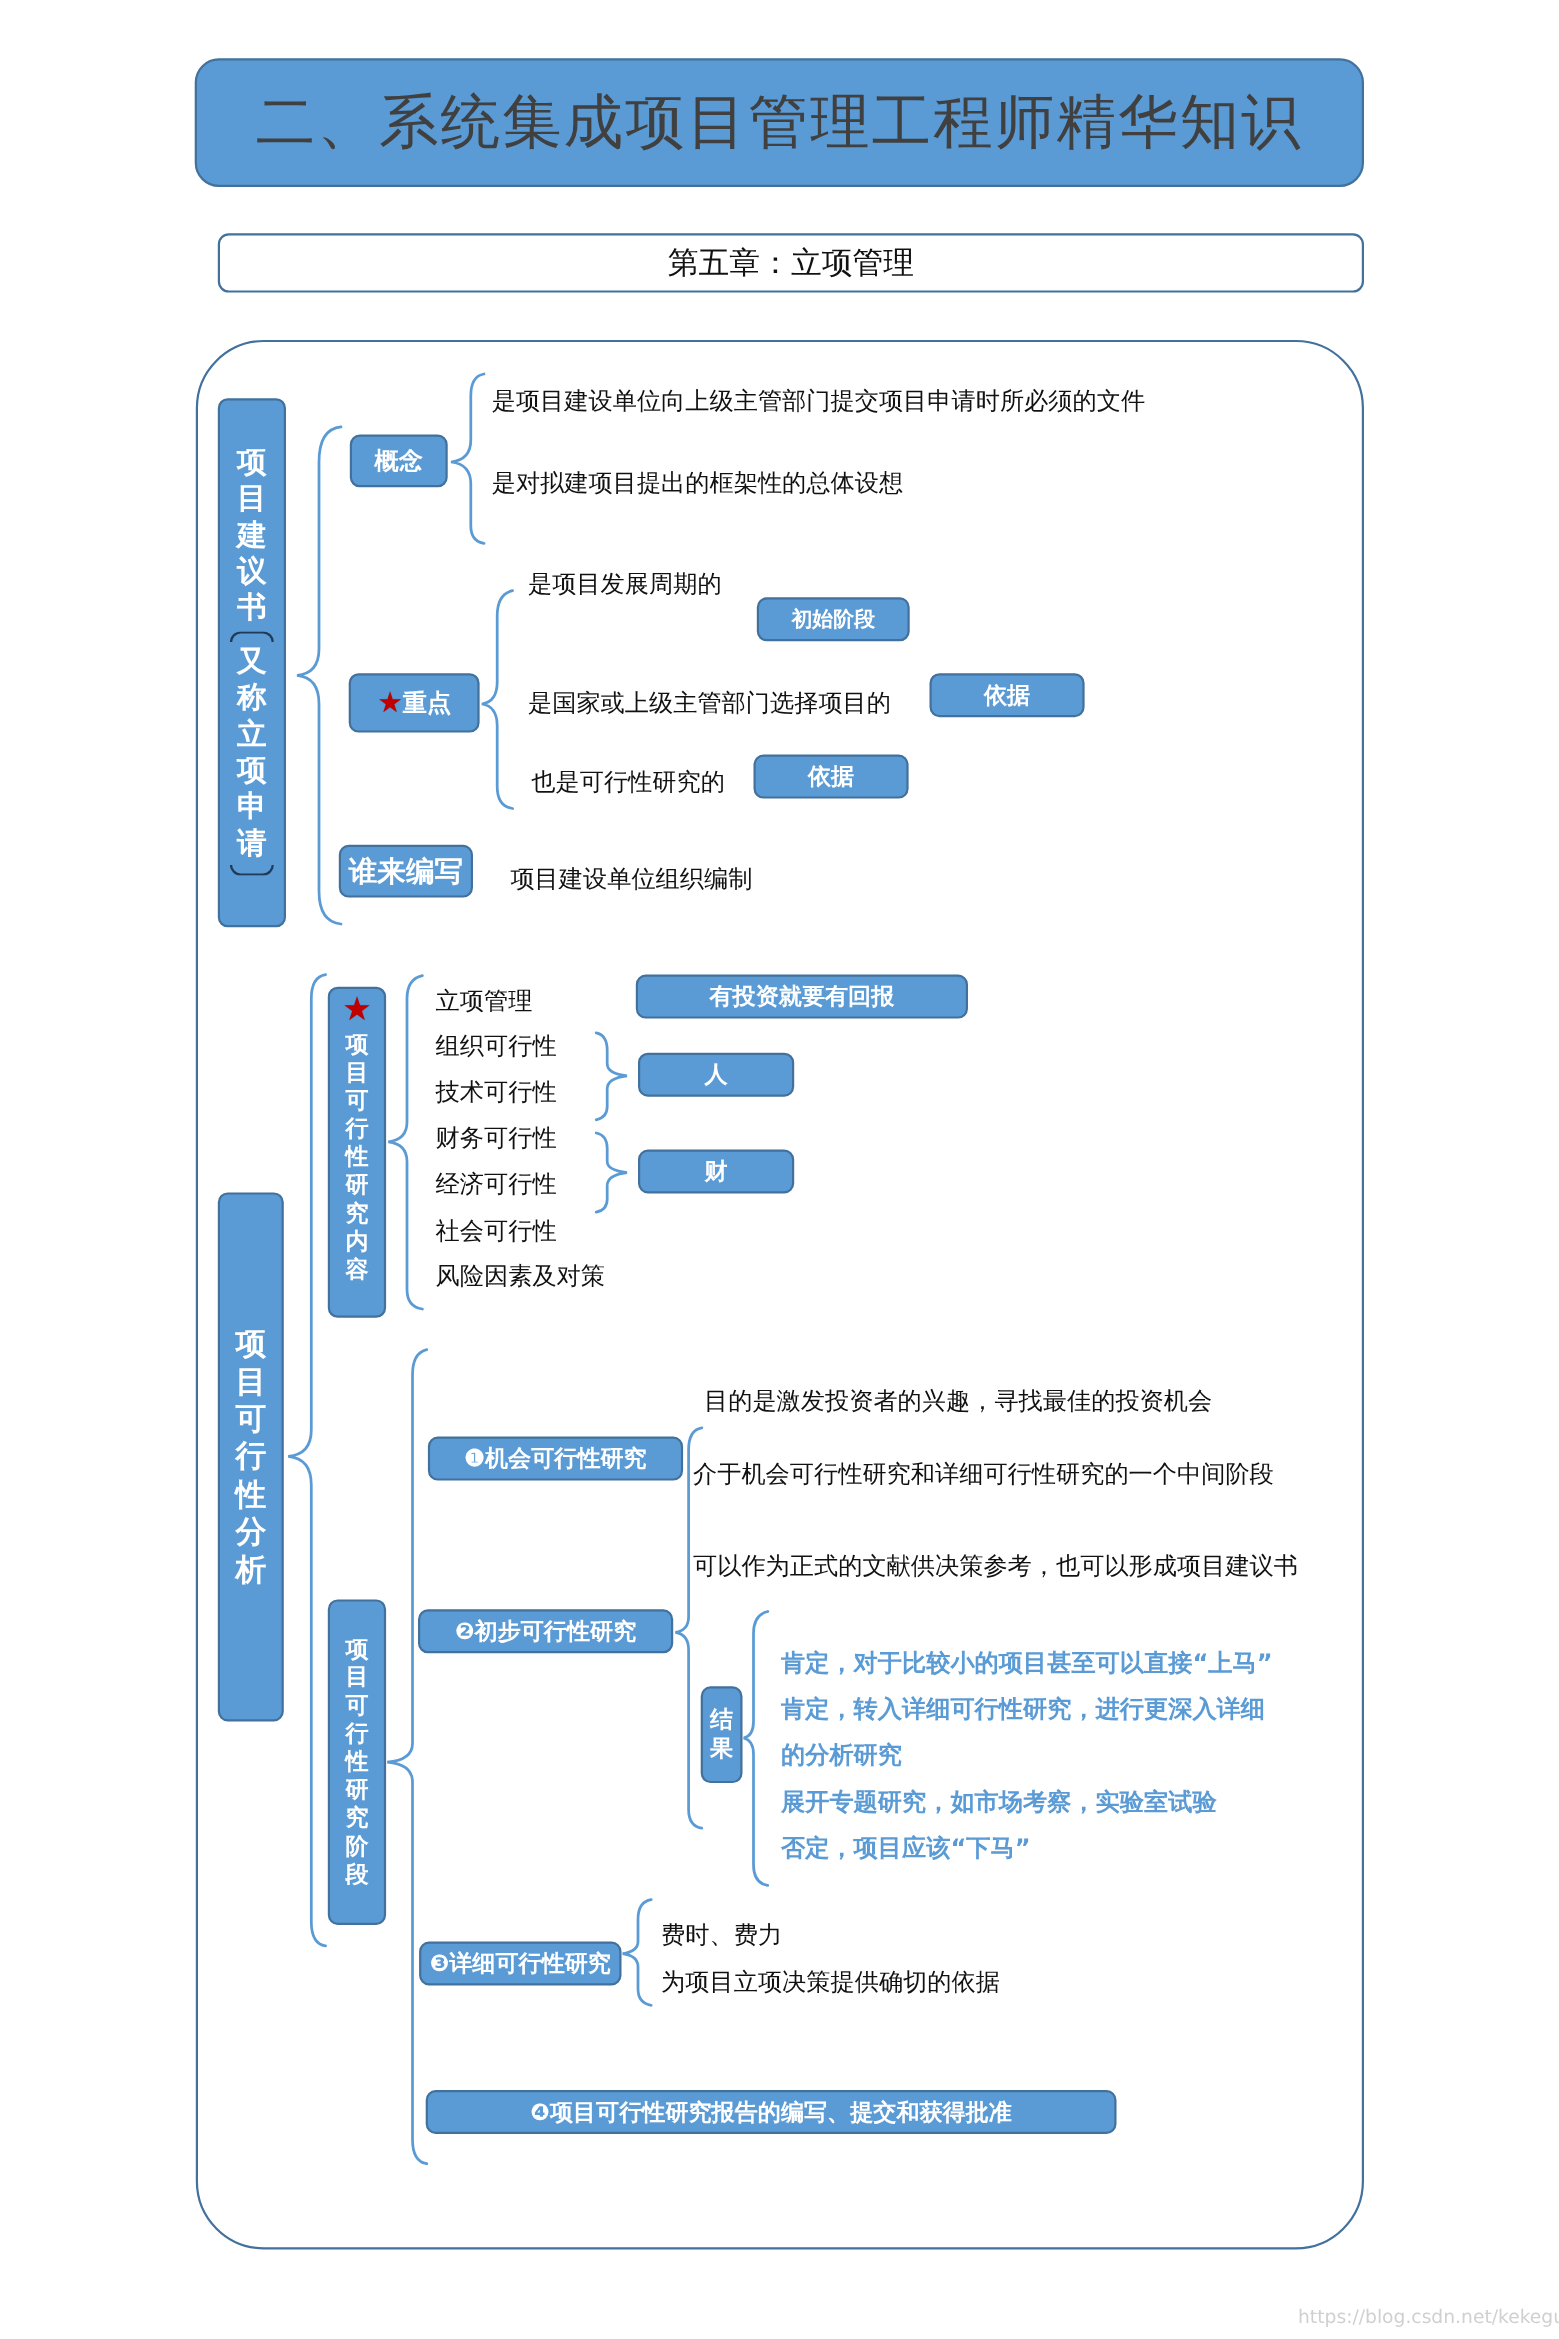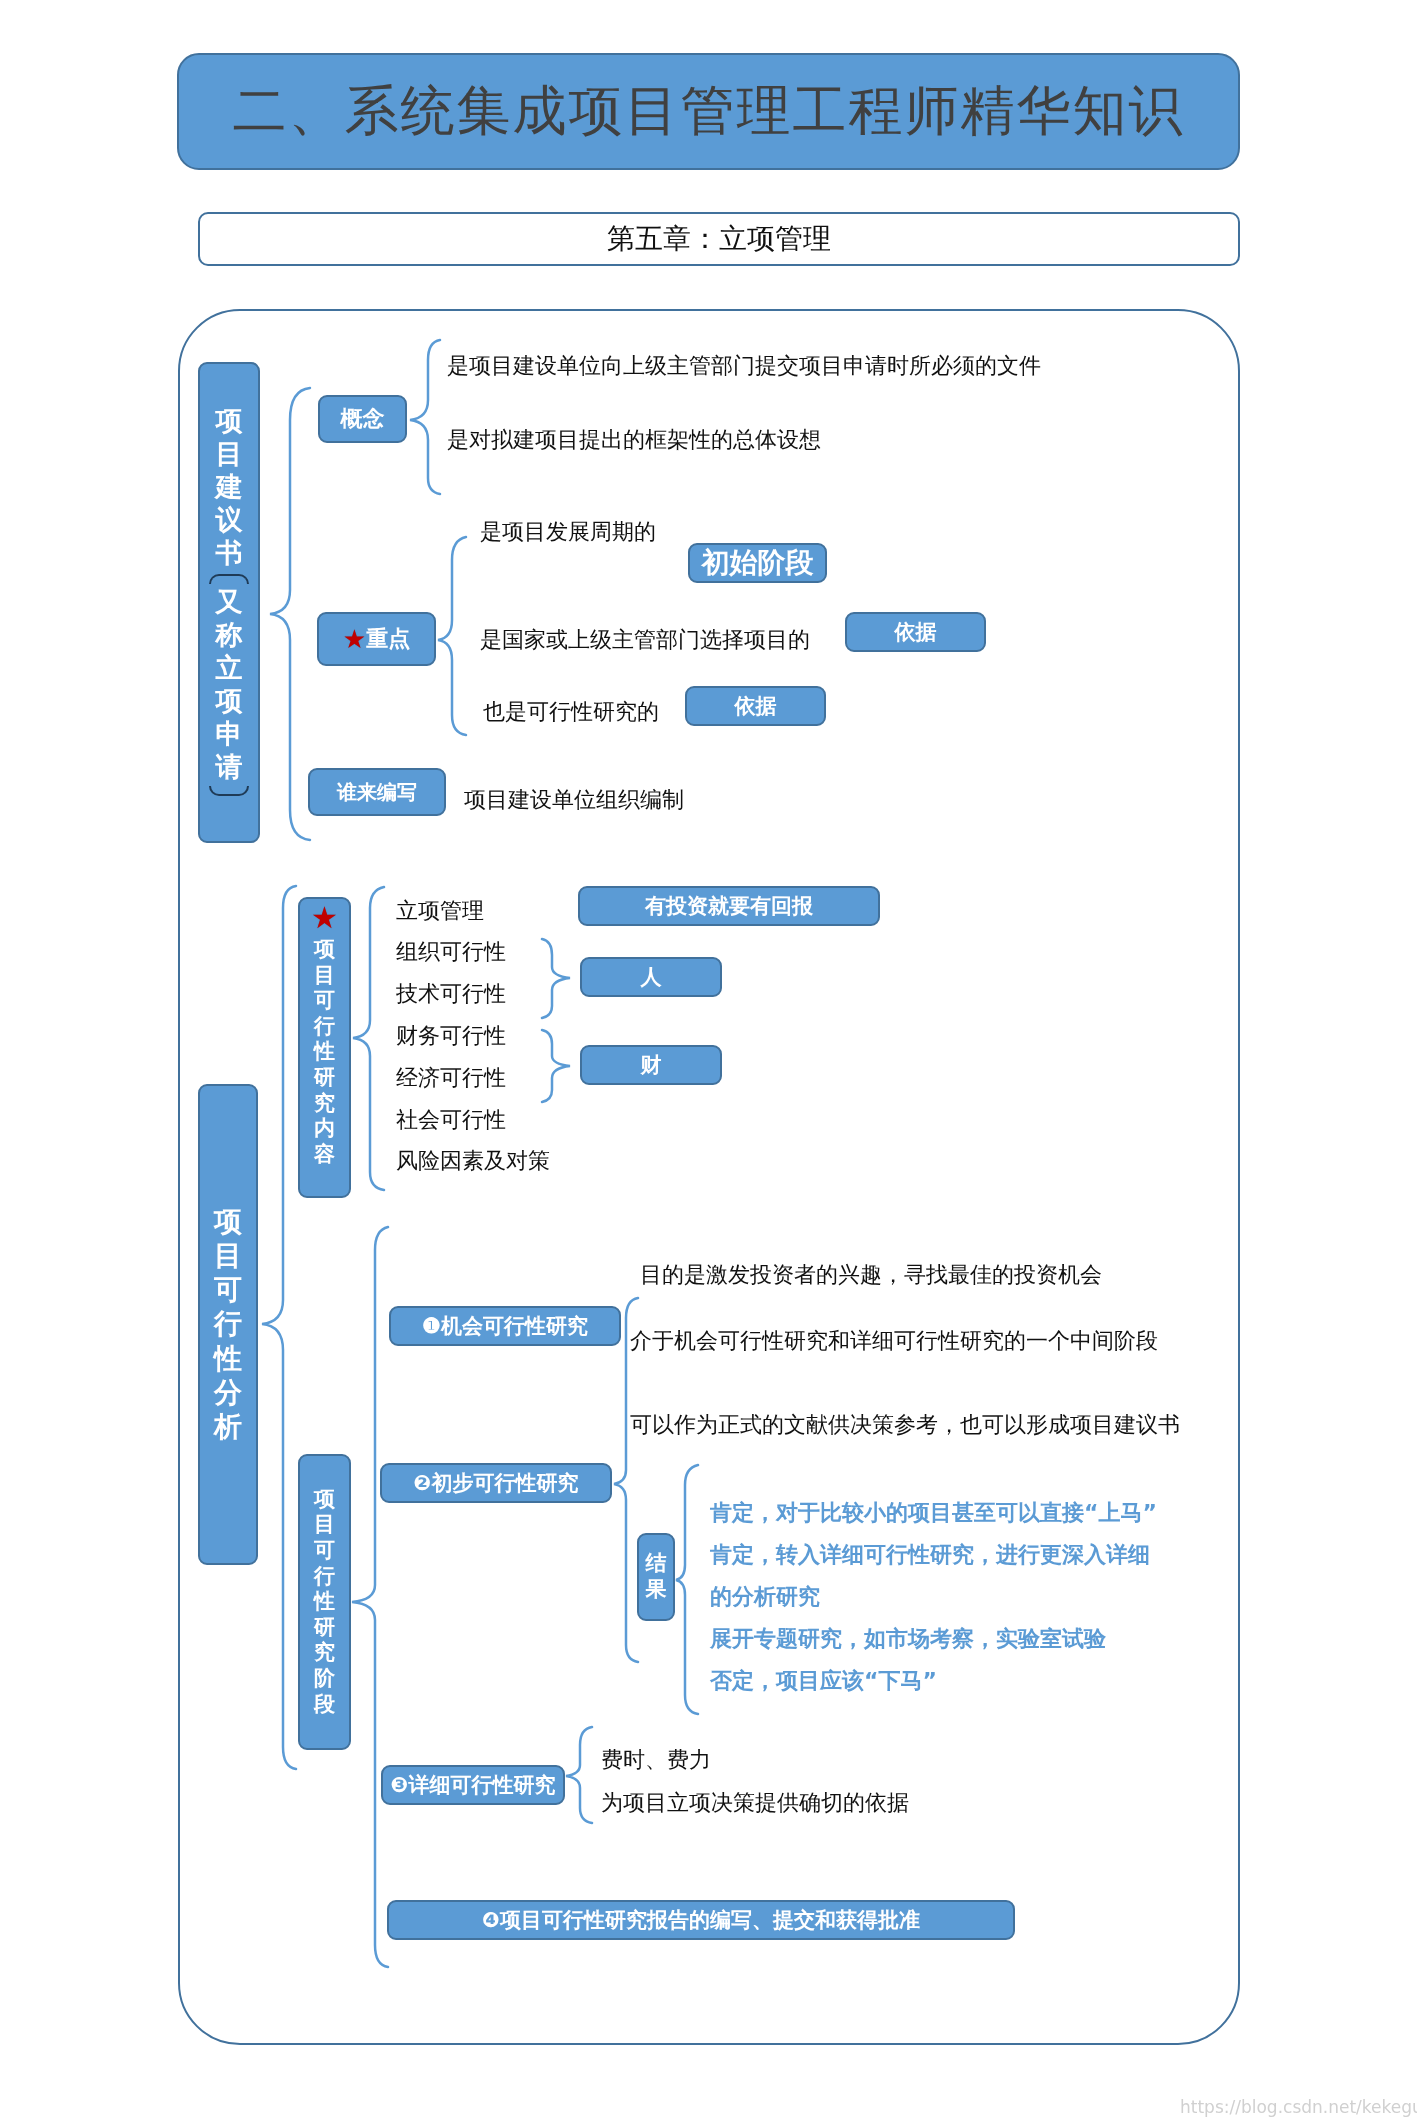--- a/index.html
+++ b/index.html
@@ -91,33 +91,33 @@
   <span>概念</span>
 </div>
 <div class="txt" style="left:447px; top:366px;">是项目建设单位向上级主管部门提交项目申请时所必须的文件</div>
 <div class="txt" style="left:447px; top:440px;">是对拟建项目提出的框架性的总体设想</div>
 
 <div class="node" style="left:317px; top:612px; width:119px; height:54px; font-size:22px;">
   <span class="star">★</span>
   <span>重点</span>
 </div>
 <div class="txt" style="left:480px; top:532px;">是项目发展周期的</div>
-<div class="node" style="left:688px; top:543px; width:139px; height:40px; font-size:28px;">
+<div class="node" style="left:688px; top:543px; width:139px; height:40px; font-size:19px;">
   <span>初始阶段</span>
 </div>
 <div class="txt" style="left:480px; top:640px;">是国家或上级主管部门选择项目的</div>
 <div class="node" style="left:845px; top:612px; width:141px; height:40px; font-size:21px;">
   <span>依据</span>
 </div>
 <div class="txt" style="left:483px; top:712px;">也是可行性研究的</div>
 <div class="node" style="left:685px; top:686px; width:141px; height:40px; font-size:21px;">
   <span>依据</span>
 </div>
 
-<div class="node" style="left:308px; top:768px; width:138px; height:48px; font-size:20px;font-family:Liberation Mono, monospace;">
+<div class="node" style="left:308px; top:768px; width:122px; height:48px; font-size:26px;font-family:Liberation Mono, monospace;">
   <span>谁来编写</span>
 </div>
 <div class="txt" style="left:464px; top:800px;">项目建设单位组织编制</div>
 
 <div class="node vnode" style="left:198px; top:1084px; width:60px; height:481px; font-size:28px;">
   <span>项</span>
   <span>目</span>
   <span>可</span>
   <span>行</span>
   <span>性</span>

